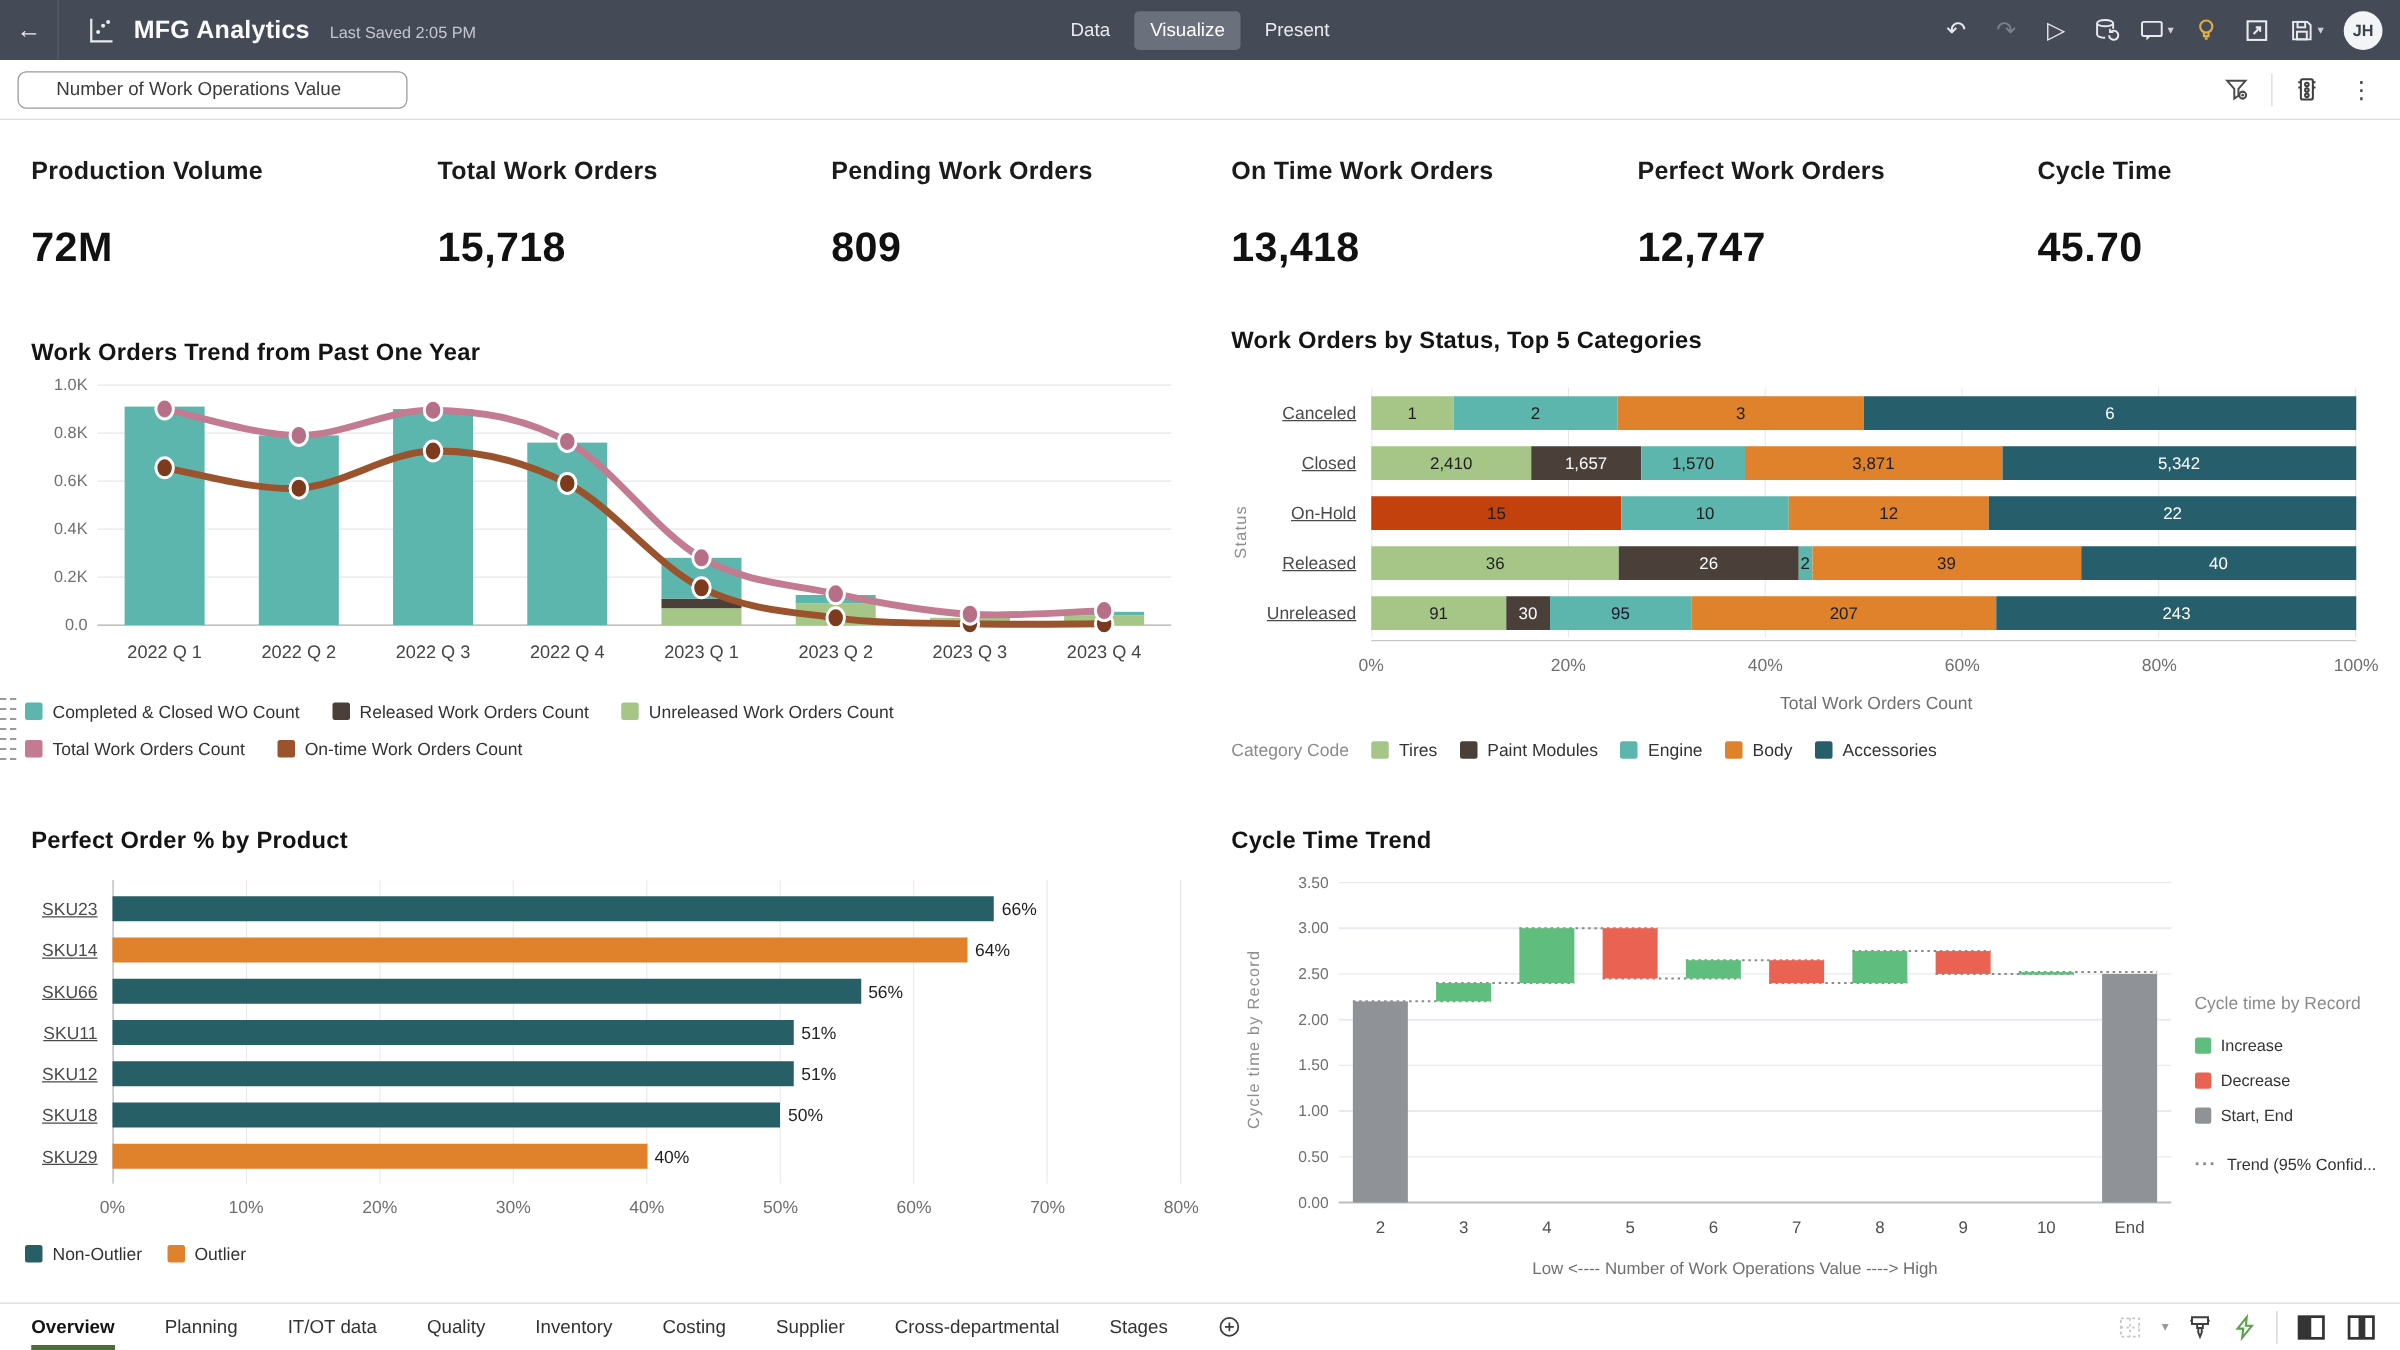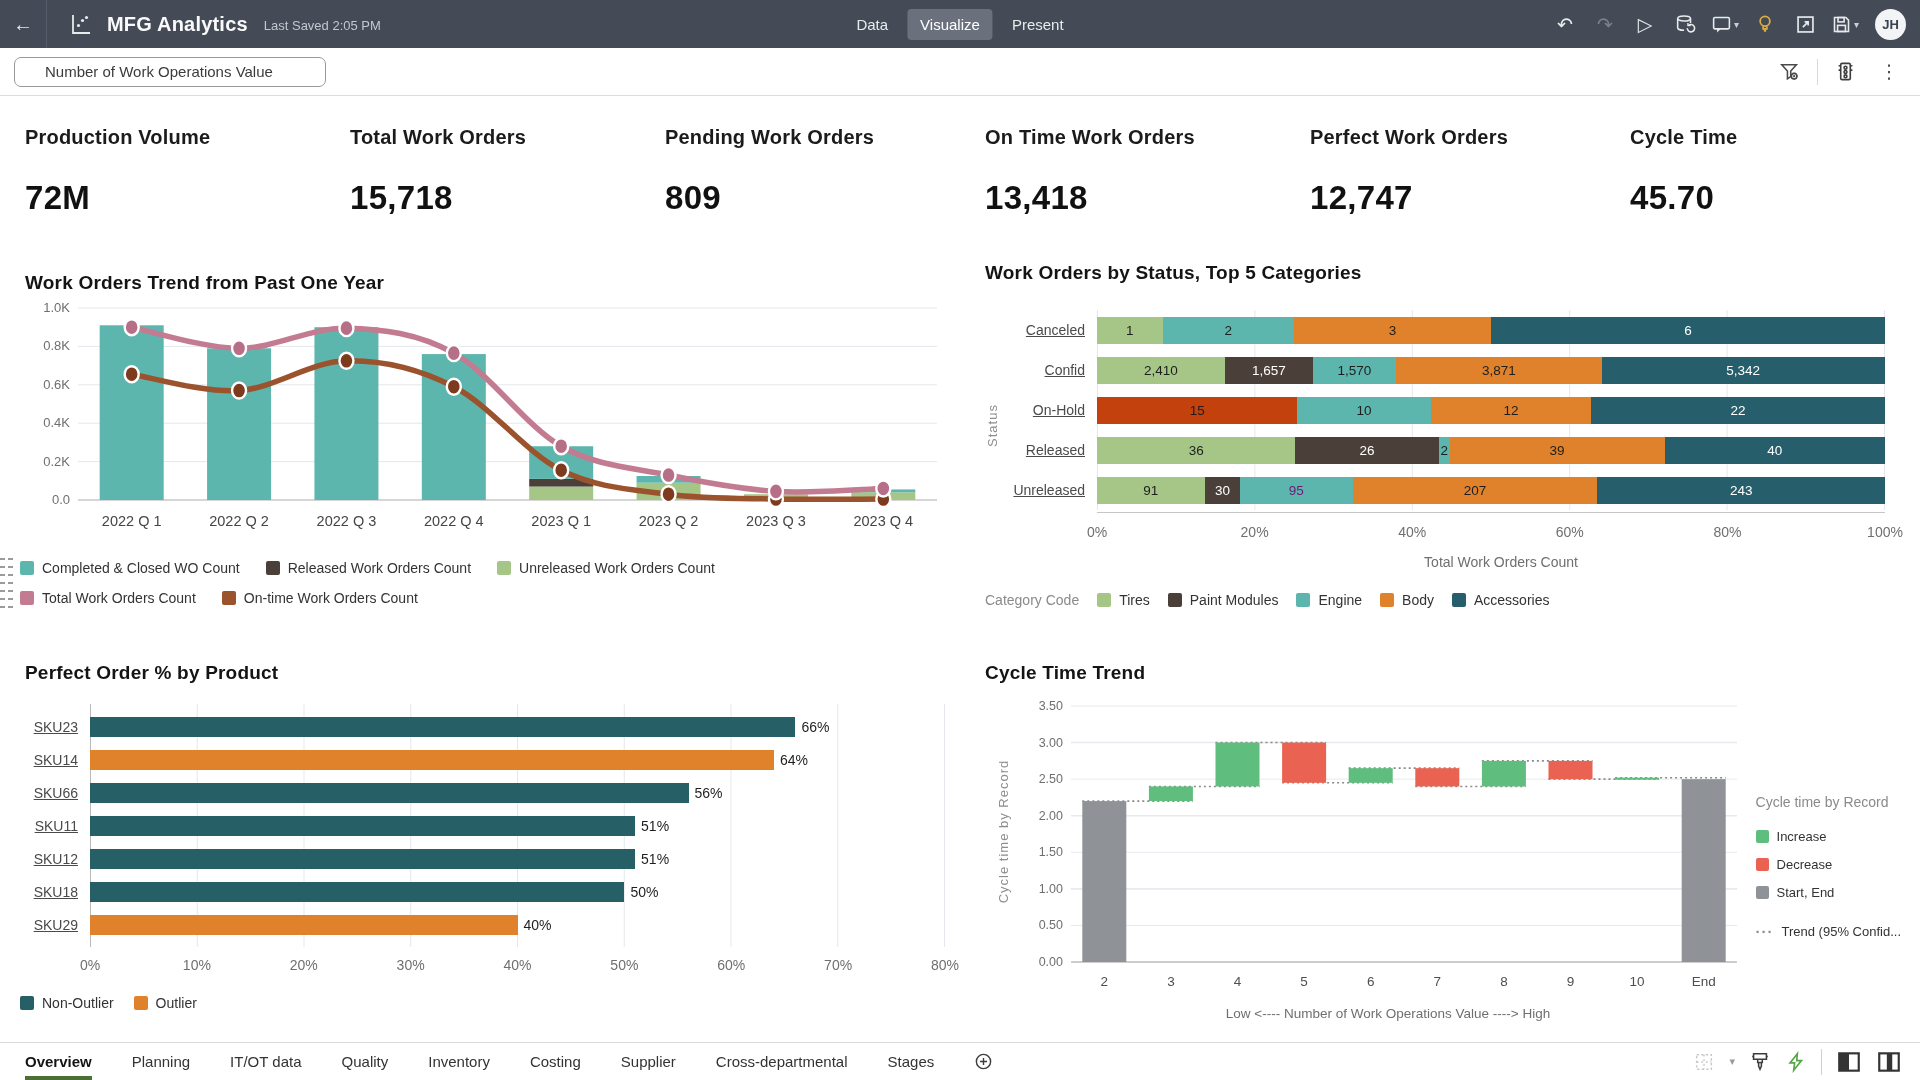--- a/index.html
+++ b/index.html
@@ -292,21 +292,21 @@
           <div class="rrow" style="height:40px;">
             <div class="rlabel" style="width:112px;">Canceled</div>
             <div class="rtrack" style="height:27px;margin-right:20px;">
               <div class="seg" style="width:8.333333333333332%;background:#A5C687;color:#1E1E1E;">1</div>
               <div class="seg" style="width:16.666666666666664%;background:#5DB6AD;color:#1E1E1E;">2</div>
               <div class="seg" style="width:25%;background:#E0812B;color:#1E1E1E;">3</div>
               <div class="seg" style="width:50%;background:#265F6B;color:#FFFFFF;">6</div>
             </div>
           </div>
           <div class="rrow" style="height:40px;">
-            <div class="rlabel" style="width:112px;">Confid</div>
+            <div class="rlabel" style="width:112px;">Closed</div>
             <div class="rtrack" style="height:27px;margin-right:20px;">
               <div class="seg" style="width:16.22895622895623%;background:#A5C687;color:#1E1E1E;">2,410</div>
               <div class="seg" style="width:11.15824915824916%;background:#4A4039;color:#FFFFFF;">1,657</div>
               <div class="seg" style="width:10.572390572390573%;background:#5DB6AD;color:#1E1E1E;">1,570</div>
               <div class="seg" style="width:26.067340067340066%;background:#E0812B;color:#1E1E1E;">3,871</div>
               <div class="seg" style="width:35.97306397306397%;background:#265F6B;color:#FFFFFF;">5,342</div>
             </div>
           </div>
           <div class="rrow" style="height:40px;">
             <div class="rlabel" style="width:112px;">On-Hold</div>
@@ -325,21 +325,21 @@
               <div class="seg" style="width:1.3986013986013985%;background:#5DB6AD;color:#1E1E1E;">2</div>
               <div class="seg" style="width:27.27272727272727%;background:#E0812B;color:#1E1E1E;">39</div>
               <div class="seg" style="width:27.972027972027973%;background:#265F6B;color:#FFFFFF;">40</div>
             </div>
           </div>
           <div class="rrow" style="height:40px;">
             <div class="rlabel" style="width:112px;">Unreleased</div>
             <div class="rtrack" style="height:27px;margin-right:20px;">
               <div class="seg" style="width:13.663663663663664%;background:#A5C687;color:#1E1E1E;">91</div>
               <div class="seg" style="width:4.504504504504505%;background:#4A4039;color:#FFFFFF;">30</div>
-              <div class="seg" style="width:14.264264264264265%;background:#5DB6AD;color:#701a75;">95</div>
+              <div class="seg" style="width:14.264264264264265%;background:#5DB6AD;color:#0f172a;">95</div>
               <div class="seg" style="width:31.08108108108108%;background:#E0812B;color:#1E1E1E;">207</div>
               <div class="seg" style="width:36.486486486486484%;background:#265F6B;color:#FFFFFF;">243</div>
             </div>
           </div>
           <div class="axisline-x" style="left:112px;right:20px;top:202px;"></div>
         </div>
         <div class="xticks" style="margin-left:112px;margin-right:20px;margin-top:8px;">
           <span style="left: 0%;">0%</span>
           <span style="left: 20%;">20%</span>
           <span style="left: 40%;">40%</span>

